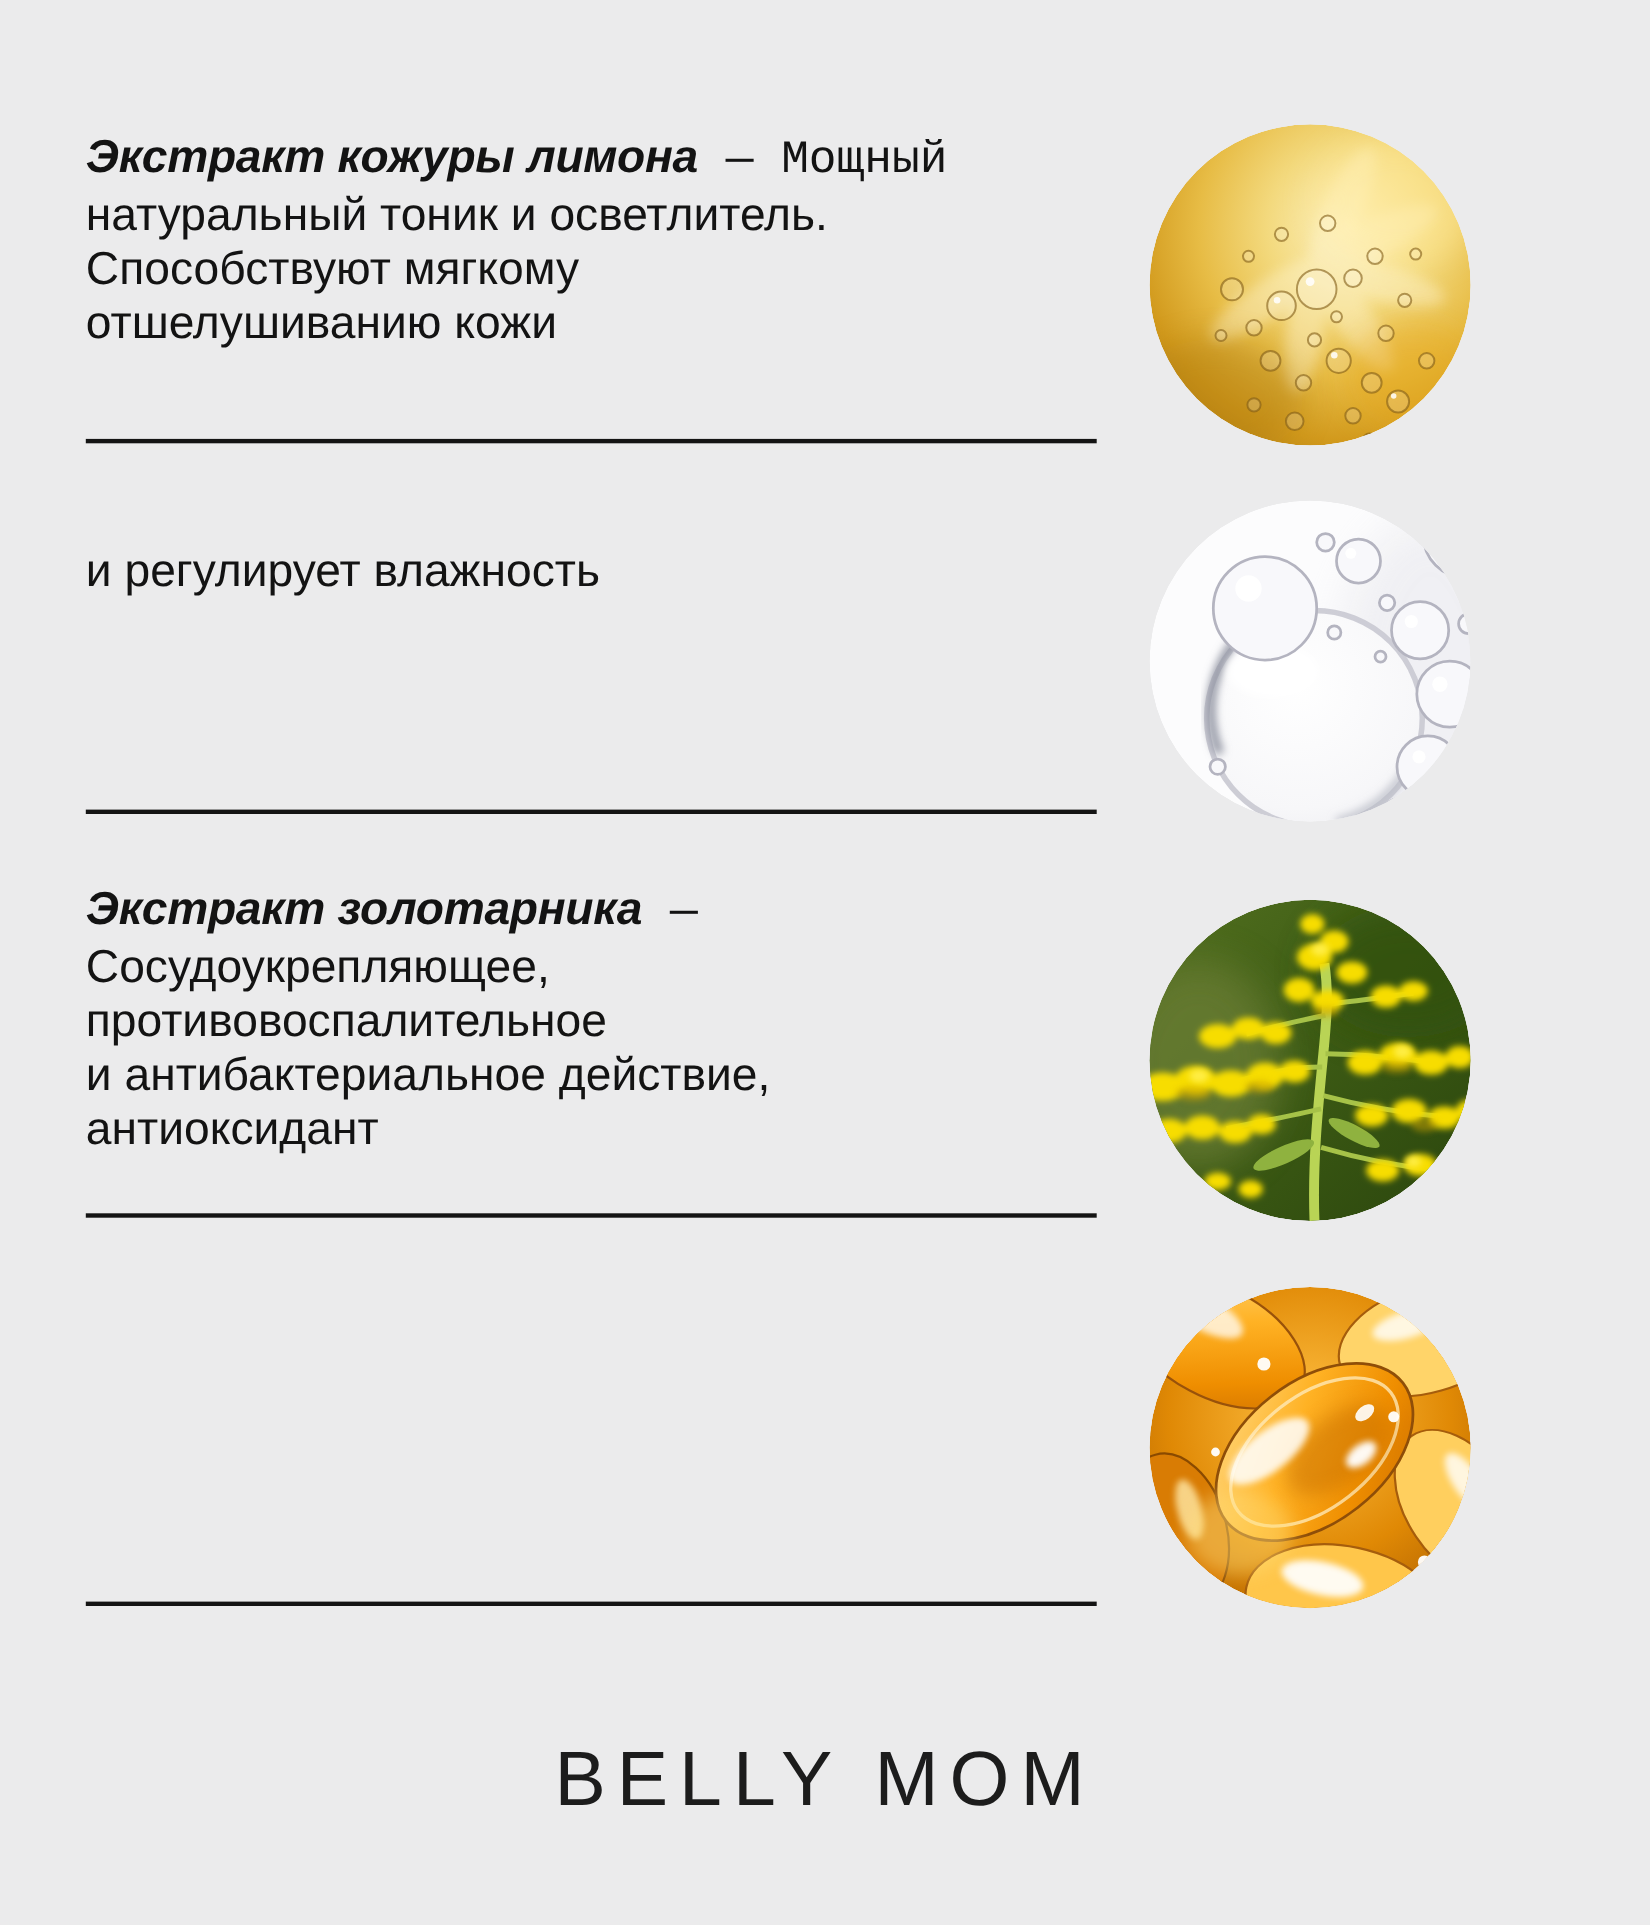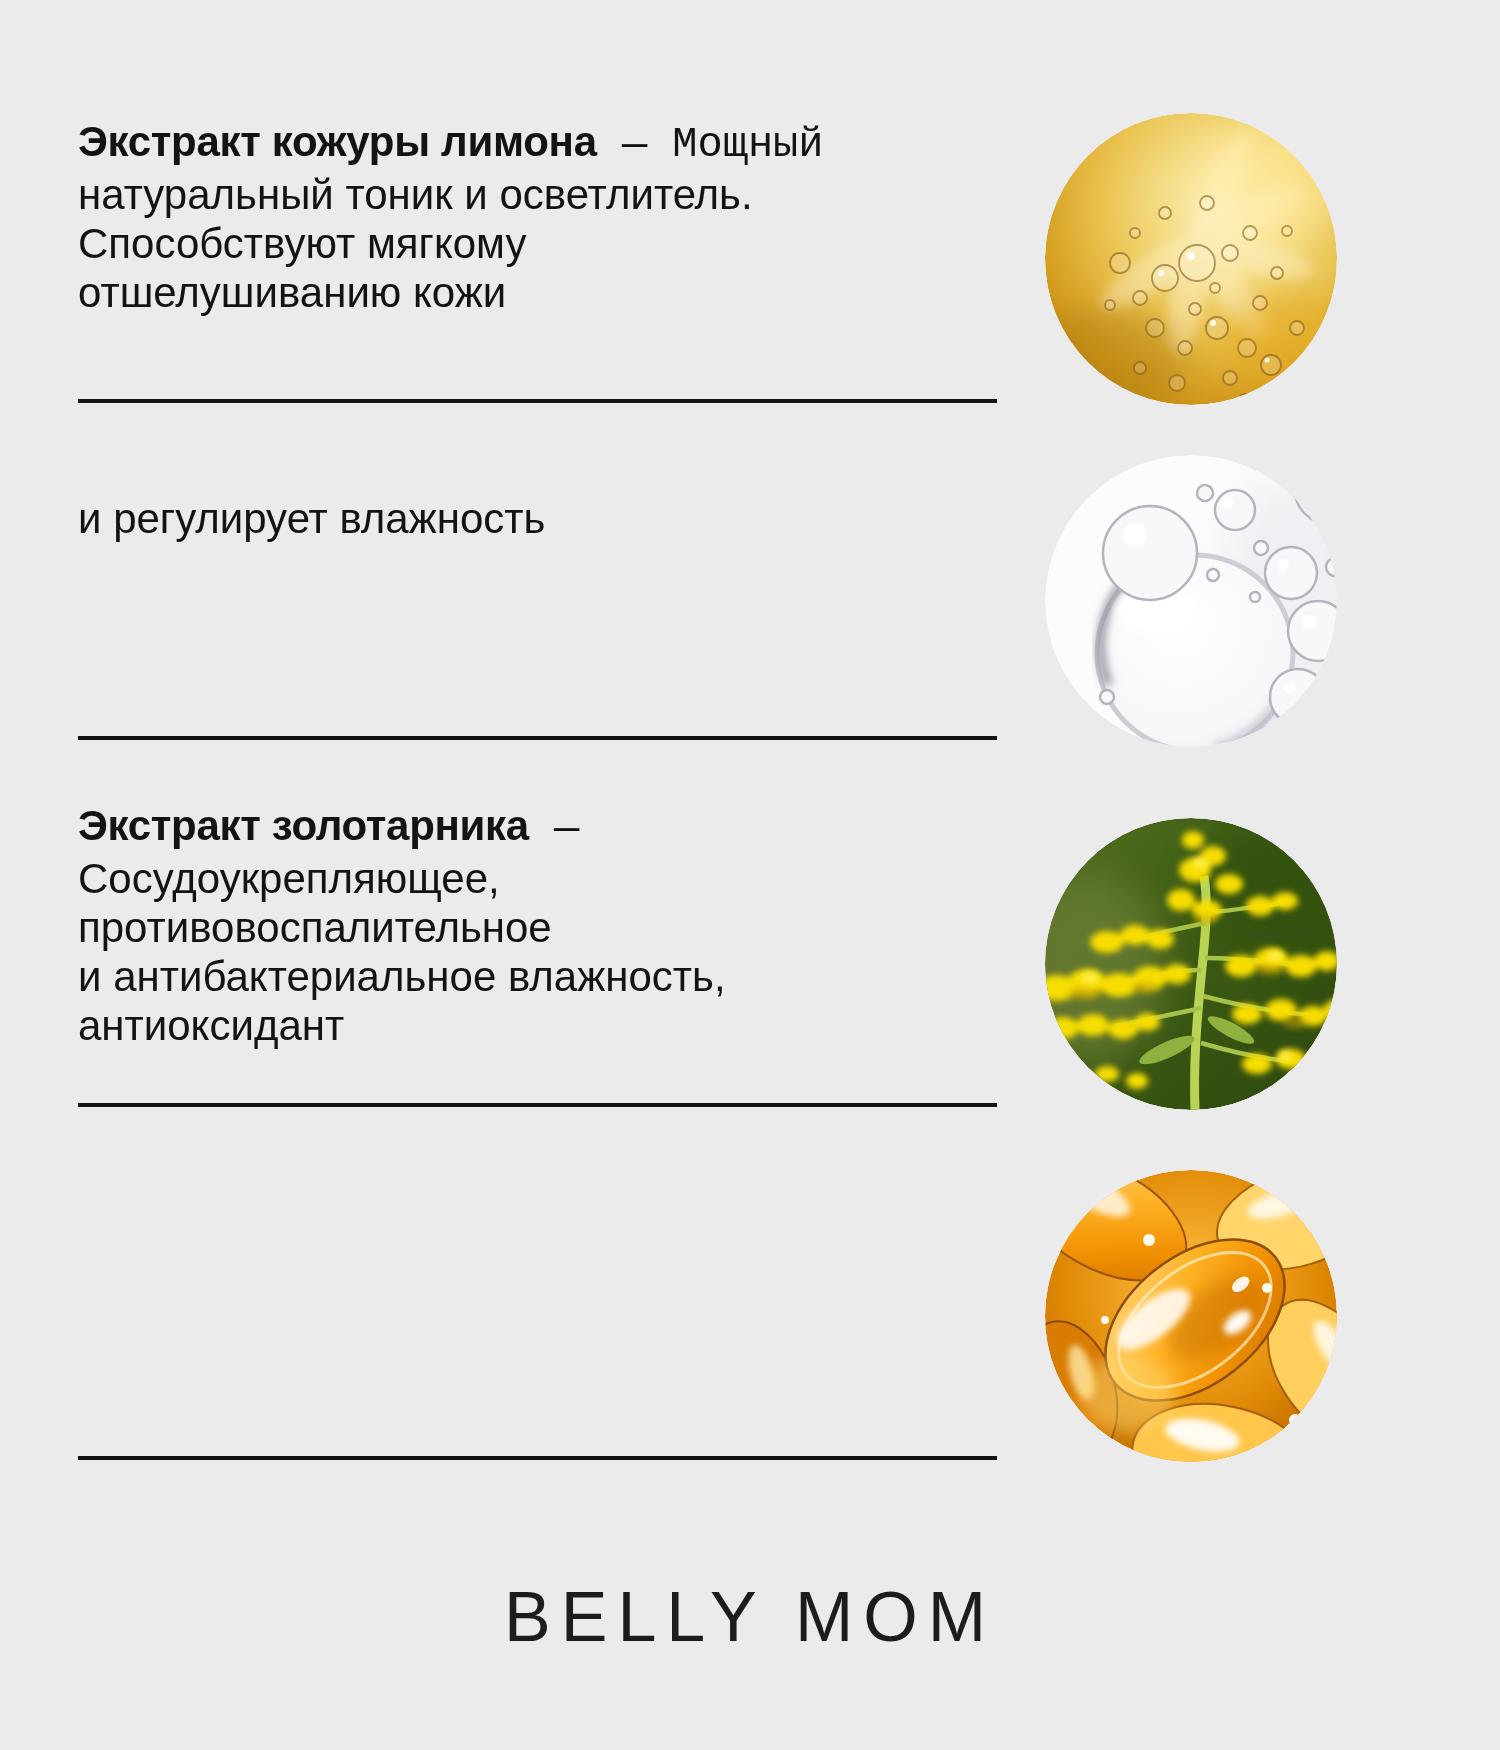--- a/index.html
+++ b/index.html
@@ -5,21 +5,21 @@
   html,body{margin:0;padding:0;}
   .canvas{
     position:relative;width:1500px;height:1750px;overflow:hidden;
     background:#ebebec;
     font-family:"Liberation Sans","DejaVu Sans",sans-serif;
     color:#131313;
   }
   .sec{position:absolute;left:78px;width:900px;font-size:42px;line-height:49px;}
   .sec p{margin:0;}
   .line{display:block;white-space:pre-wrap;}
-  .ttl{font-weight:700;letter-spacing:-0.3px;}
+  .ttl{font-weight:700;font-style:italic;letter-spacing:-0.3px;}
   .cont{white-space:pre-wrap;font-family:Liberation Mono, monospace;}
   .sep{position:absolute;left:78px;width:919px;height:4px;background:#141414;}
   .photo{position:absolute;width:292px;height:292px;border-radius:50%;overflow:hidden;}
   .photo svg{display:block;}
   .logo{
     position:absolute;left:0;right:0;top:1581px;text-align:center;
     font-size:70px;line-height:72px;font-weight:400;letter-spacing:10px;
     color:#1c1c1c;
   }
 </style>
@@ -174,21 +174,21 @@
     </svg>
   </div>
 
   <div class="sep" style="top:736px"></div>
 
   <div class="sec" style="top:801px">
     <p>
       <span class="line"><span class="ttl">Экстракт золотарника</span><span class="cont"> —</span></span>
       <span class="line">Сосудоукрепляющее,</span>
       <span class="line">противовоспалительное</span>
-      <span class="line">и антибактериальное влажность,</span>
+      <span class="line">и антибактериальное действие,</span>
       <span class="line">антиоксидант</span>
     </p>
   </div>
 
   <div class="photo" style="left:1045px;top:818px">
     <svg width="292" height="292" viewBox="0 0 292 292" aria-hidden="true">
       <defs>
         <linearGradient id="grn" x1="0%" y1="0%" x2="100%" y2="100%">
           <stop offset="0%" stop-color="#52701f"></stop>
           <stop offset="50%" stop-color="#3c5a14"></stop>

